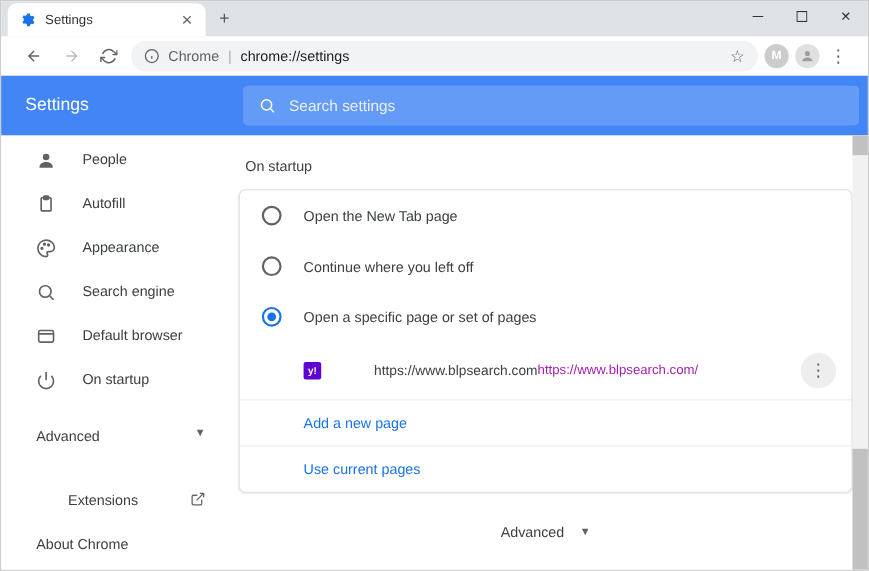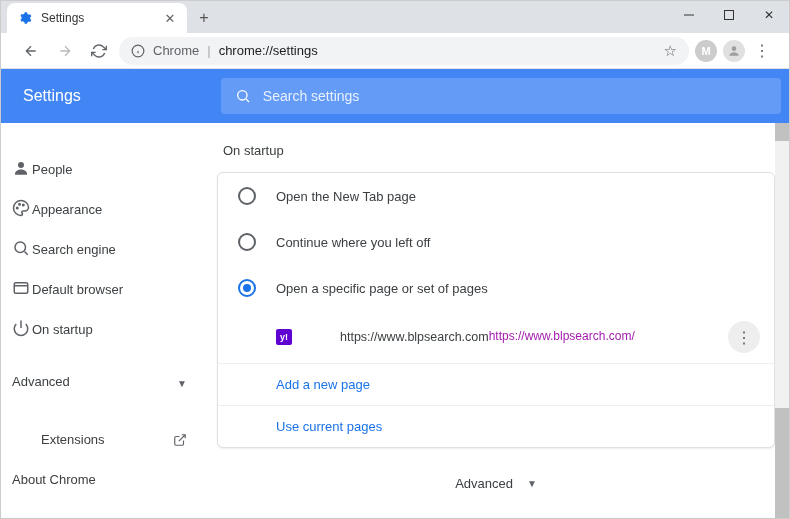--- a/index.html
+++ b/index.html
@@ -33,21 +33,21 @@
   .settings-header { height: 54px; background: #4285f4; display: flex; align-items: center; padding-left: 22px; gap: 140px; }
   .settings-title { color: #fff; font-size: 16px; font-weight: 500; }
   .search-box { flex: 0 0 560px; height: 36px; background: rgba(255,255,255,0.18); border-radius: 4px; display: flex; align-items: center; padding: 0 14px; gap: 12px; }
   .search-box .icon { color: #fff; font-size: 15px; }
   .search-box input { background: transparent; border: none; outline: none; color: #fff; font-size: 14px; flex:1;}
   .search-box input::placeholder { color: rgba(255,255,255,0.85); }
   
   
   .content { display: flex; height: calc(100% - 32px - 36px - 54px); position: relative; }
   .sidebar { width: 212px; padding-top: 14px; overflow-y: auto; }
-  .side-item { height: 40px; display: flex; align-items: flex-end; padding-left: 11px; color: #5f6368; cursor: pointer; border-radius: 0 20px 20px 0; margin-right:8px;}
+  .side-item { height: 40px; display: flex; align-items: flex-start; padding-left: 32px; gap: 22px; color: #5f6368; cursor: pointer; border-radius: 0 20px 20px 0; margin-right:8px;}
   .side-item .icon { width: 20px; text-align: center; font-size: 16px; color:#5f6368;}
   .side-item .label { font-size: 13px; color: #3c4043; font-weight:500;}
   .side-item.adv { justify-content: space-between; padding-right: 18px; margin-top: 12px;}
   .side-item.link { justify-content: space-between; padding-right: 18px; margin-top: 4px; margin-left: 29px;}
   
   .main { flex: 1; padding: 20px 14px 0 4px; overflow-y: auto; position:relative;}
   .section-title { font-size: 13px; color: #3c4043; font-weight: 500; margin-bottom: 14px; padding-left: 6px;}
   .card { background: #fff; border: 1px solid #e0e0e0; border-radius: 6px; box-shadow: 0 1px 2px rgba(60,64,67,0.1); overflow: hidden; }
   .radio-row { display: flex; align-items: center; height: 46px; padding: 0 20px; gap: 20px; }
   .radio { width: 18px; height: 18px; border: 2px solid #5f6368; border-radius: 50%; flex-shrink: 0; position: relative; cursor:pointer;}
@@ -161,20 +161,29 @@
           <svg width="18" height="18" viewBox="0 0 24 24" fill="#5f6368">
             <circle cx="12" cy="8" r="4"></circle>
             <path d="M4 20c0-4 4-6 8-6s8 2 8 6v1H4z"></path>
           </svg>
         </span>
       <span class="label">People</span>
     </div>
     <div class="side-item">
       <span class="icon">
           <svg width="18" height="18" viewBox="0 0 24 24" fill="none" stroke="#5f6368" stroke-width="2">
+            <rect x="6" y="4" width="12" height="16" rx="1"></rect>
+            <rect x="9" y="2" width="6" height="4" rx="1" fill="#5f6368"></rect>
+          </svg>
+        </span>
+      <span class="label">Autofill</span>
+    </div>
+    <div class="side-item">
+      <span class="icon">
+          <svg width="18" height="18" viewBox="0 0 24 24" fill="none" stroke="#5f6368" stroke-width="2">
             <path d="M12 2a10 10 0 100 20c1 0 2-1 2-2s-1-1-1-2 1-2 2-2h2a5 5 0 005-5c0-5-5-9-10-9z"></path>
             <circle cx="7" cy="12" r="1" fill="#5f6368"></circle>
             <circle cx="10" cy="7" r="1" fill="#5f6368"></circle>
             <circle cx="15" cy="8" r="1" fill="#5f6368"></circle>
           </svg>
         </span>
       <span class="label">Appearance</span>
     </div>
     <div class="side-item">
       <span class="icon">

